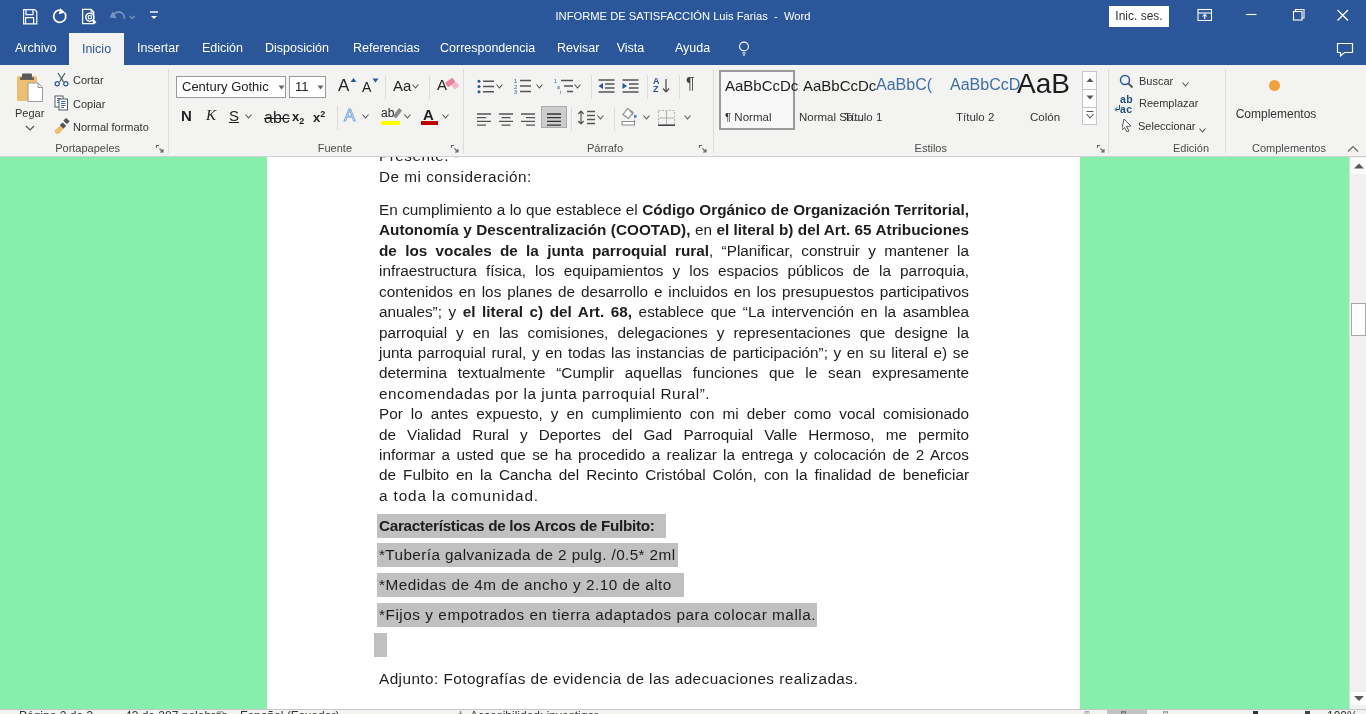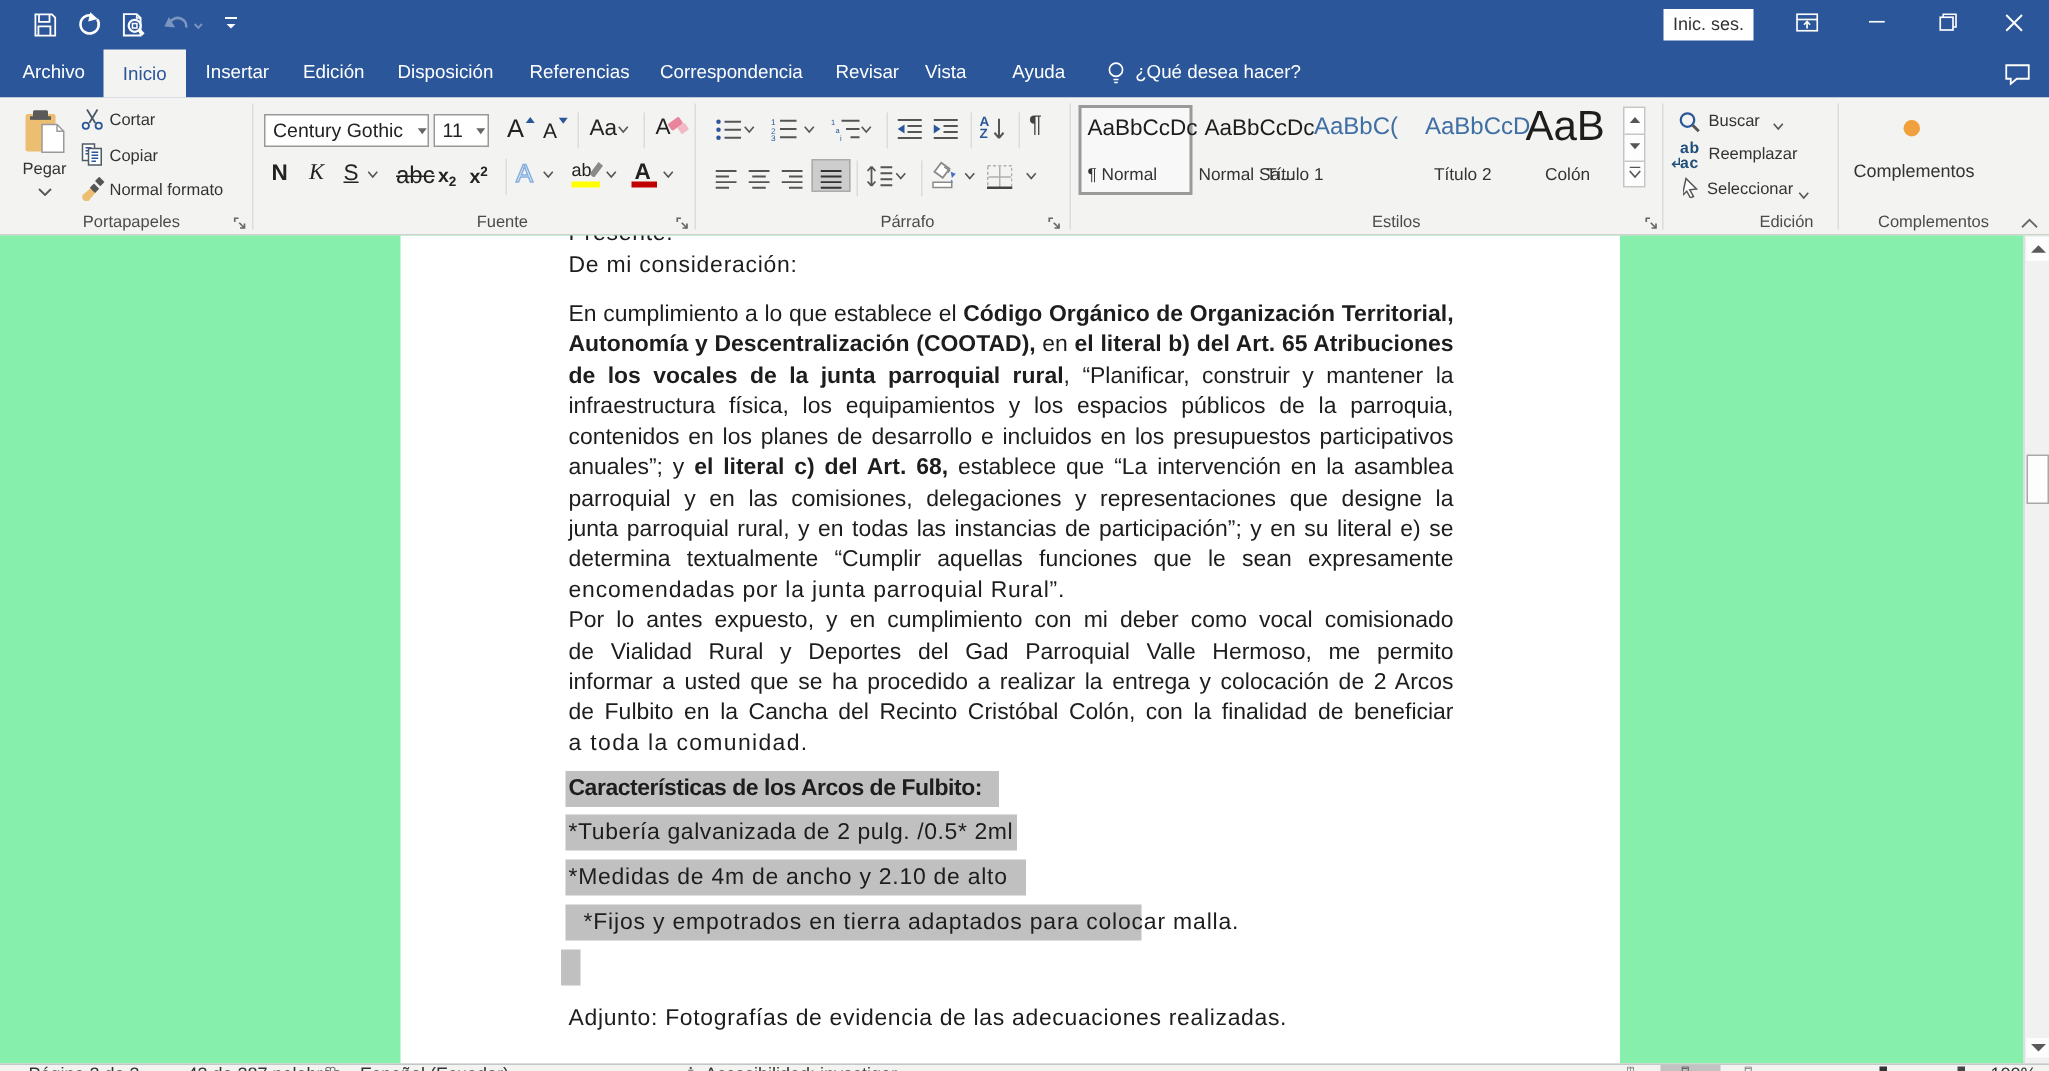--- a/index.html
+++ b/index.html
@@ -68,20 +68,21 @@
         <path d="M3.5 8.2 q6 -5.8 10.5 -1.2 q1.3 1.4 1.3 4.4" fill="none"></path>
         <path d="M7.8 11.3 L0.6 10.6 L3.6 4.4 z" stroke-width="0" fill="#7b95bf"></path>
         <path d="M20.8 9 l2.4 2.6 2.4 -2.6" stroke-width="1.3"></path>
       </g>
 
       <g transform="translate(130,4)" stroke="#fff">
         <path d="M0 1 h8" stroke-width="1.4"></path>
         <path d="M1 5 l3 3 3 -3 z" fill="#fff" stroke-width="0"></path>
       </g>
     </svg>
+    <div id="titletext">INFORME DE SATISFACCIÓN Luis Farias&nbsp;&nbsp;-&nbsp;&nbsp;Word</div>
     <div id="signin">Inic. ses.</div>
 
     <svg class="abs" style="left:1190px;top:0" width="176" height="32" viewBox="0 0 176 32">
       <g stroke="#fff" fill="none" stroke-width="1.1">
         <rect x="8" y="9.5" width="13.5" height="11"></rect>
         <path d="M8 13 h13.5"></path>
         <path d="M14.7 19 v-4 M12.7 16.5 l2 -2.2 2 2.2"></path>
         <path d="M56 14.5 h10.5"></path>
         <rect x="103.5" y="11.5" width="8.5" height="8.5"></rect>
         <path d="M105.5 11.5 v-2 h8.5 v8.5 h-2"></path>
@@ -100,21 +101,20 @@
     <div class="tab" style="left:440px;width:88px">Correspondencia</div>
     <div class="tab" style="left:557px;width:38px">Revisar</div>
     <div class="tab" style="left:616px;width:29px">Vista</div>
     <div class="tab" style="left:670px;width:45px">Ayuda</div>
     <svg class="abs" style="left:736px;top:8px" width="16" height="18" viewBox="0 0 16 18">
       <g stroke="#fff" fill="none" stroke-width="1.1">
         <circle cx="8" cy="6.5" r="4.4"></circle>
         <path d="M6.3 13 h3.4 M6.8 15 h2.4"></path>
       </g>
     </svg>
-    <div class="tab" style="left:752px;width:120px">¿Qué desea hacer?</div>
     <svg class="abs" style="left:1336px;top:10px" width="19" height="15" viewBox="0 0 19 15">
       <path d="M1.5 1.5 h15 v9 h-8 l-4 3.4 v-3.4 h-3 z" stroke="#fff" fill="none" stroke-width="1.2"></path>
     </svg>
   </div>
 
   <div id="ribbon">
 
     <div class="gsep" style="left:168px"></div>
     <div class="gsep" style="left:463px"></div>
     <div class="gsep" style="left:713px"></div>
@@ -428,21 +428,21 @@
       <div class="tl j" style="top:363.4px">determina textualmente “Cumplir aquellas funciones que le sean expresamente</div>
       <div class="tl" style="top:383.8px;letter-spacing:0.55px">encomendadas por la junta parroquial Rural”.</div>
       <div class="tl j" style="top:404.2px">Por lo antes expuesto, y en cumplimiento con mi deber como vocal comisionado</div>
       <div class="tl j" style="top:424.6px">de Vialidad Rural y Deportes del Gad Parroquial Valle Hermoso, me permito</div>
       <div class="tl j" style="top:445px">informar a usted que se ha procedido a realizar la entrega y colocación de 2 Arcos</div>
       <div class="tl j" style="top:465.4px">de Fulbito en la Cancha del Recinto Cristóbal Colón, con la finalidad de beneficiar</div>
       <div class="tl" style="top:485.8px;letter-spacing:0.9px">a toda la comunidad.</div>
       <div class="tl hl" style="top:513.7px;left:110px;width:289px;padding-left:2px;letter-spacing:-0.3px"><b>Características de los Arcos de Fulbito:</b></div>
       <div class="tl hl" style="top:542.7px;left:110px;width:301px;padding-left:2px;letter-spacing:0.4px">*Tubería galvanizada de 2 pulg. /0.5* 2ml</div>
       <div class="tl hl" style="top:572.7px;left:110px;width:307px;padding-left:2px;letter-spacing:0.5px">*Medidas de 4m de ancho y 2.10 de alto</div>
-      <div class="tl hl" style="top:602.5px;left:110px;width:384px;padding-left:12px;letter-spacing:0.55px">*Fijos y empotrados en tierra adaptados para colocar malla.</div>
+      <div class="tl hl" style="top:602.5px;left:110px;width:440px;padding-left:2px;letter-spacing:0.55px">*Fijos y empotrados en tierra adaptados para colocar malla.</div>
       <div class="tl hl" style="top:632.5px;left:107px;width:13px;height:24px"></div>
       <div class="tl" style="top:669px;letter-spacing:0.45px">Adjunto: Fotografías de evidencia de las adecuaciones realizadas.</div>
     </div>
   </div>
 
   <div id="vscroll">
     <div class="abs" style="left:1px;top:1px;width:15px;height:16px;background:#fdfdfd"></div>
     <svg class="abs" style="left:3px;top:5px" width="12" height="8">
         <path d="M1 6.5 l5 -5 5 5 z" fill="#5a5a5a"></path>
       </svg>

